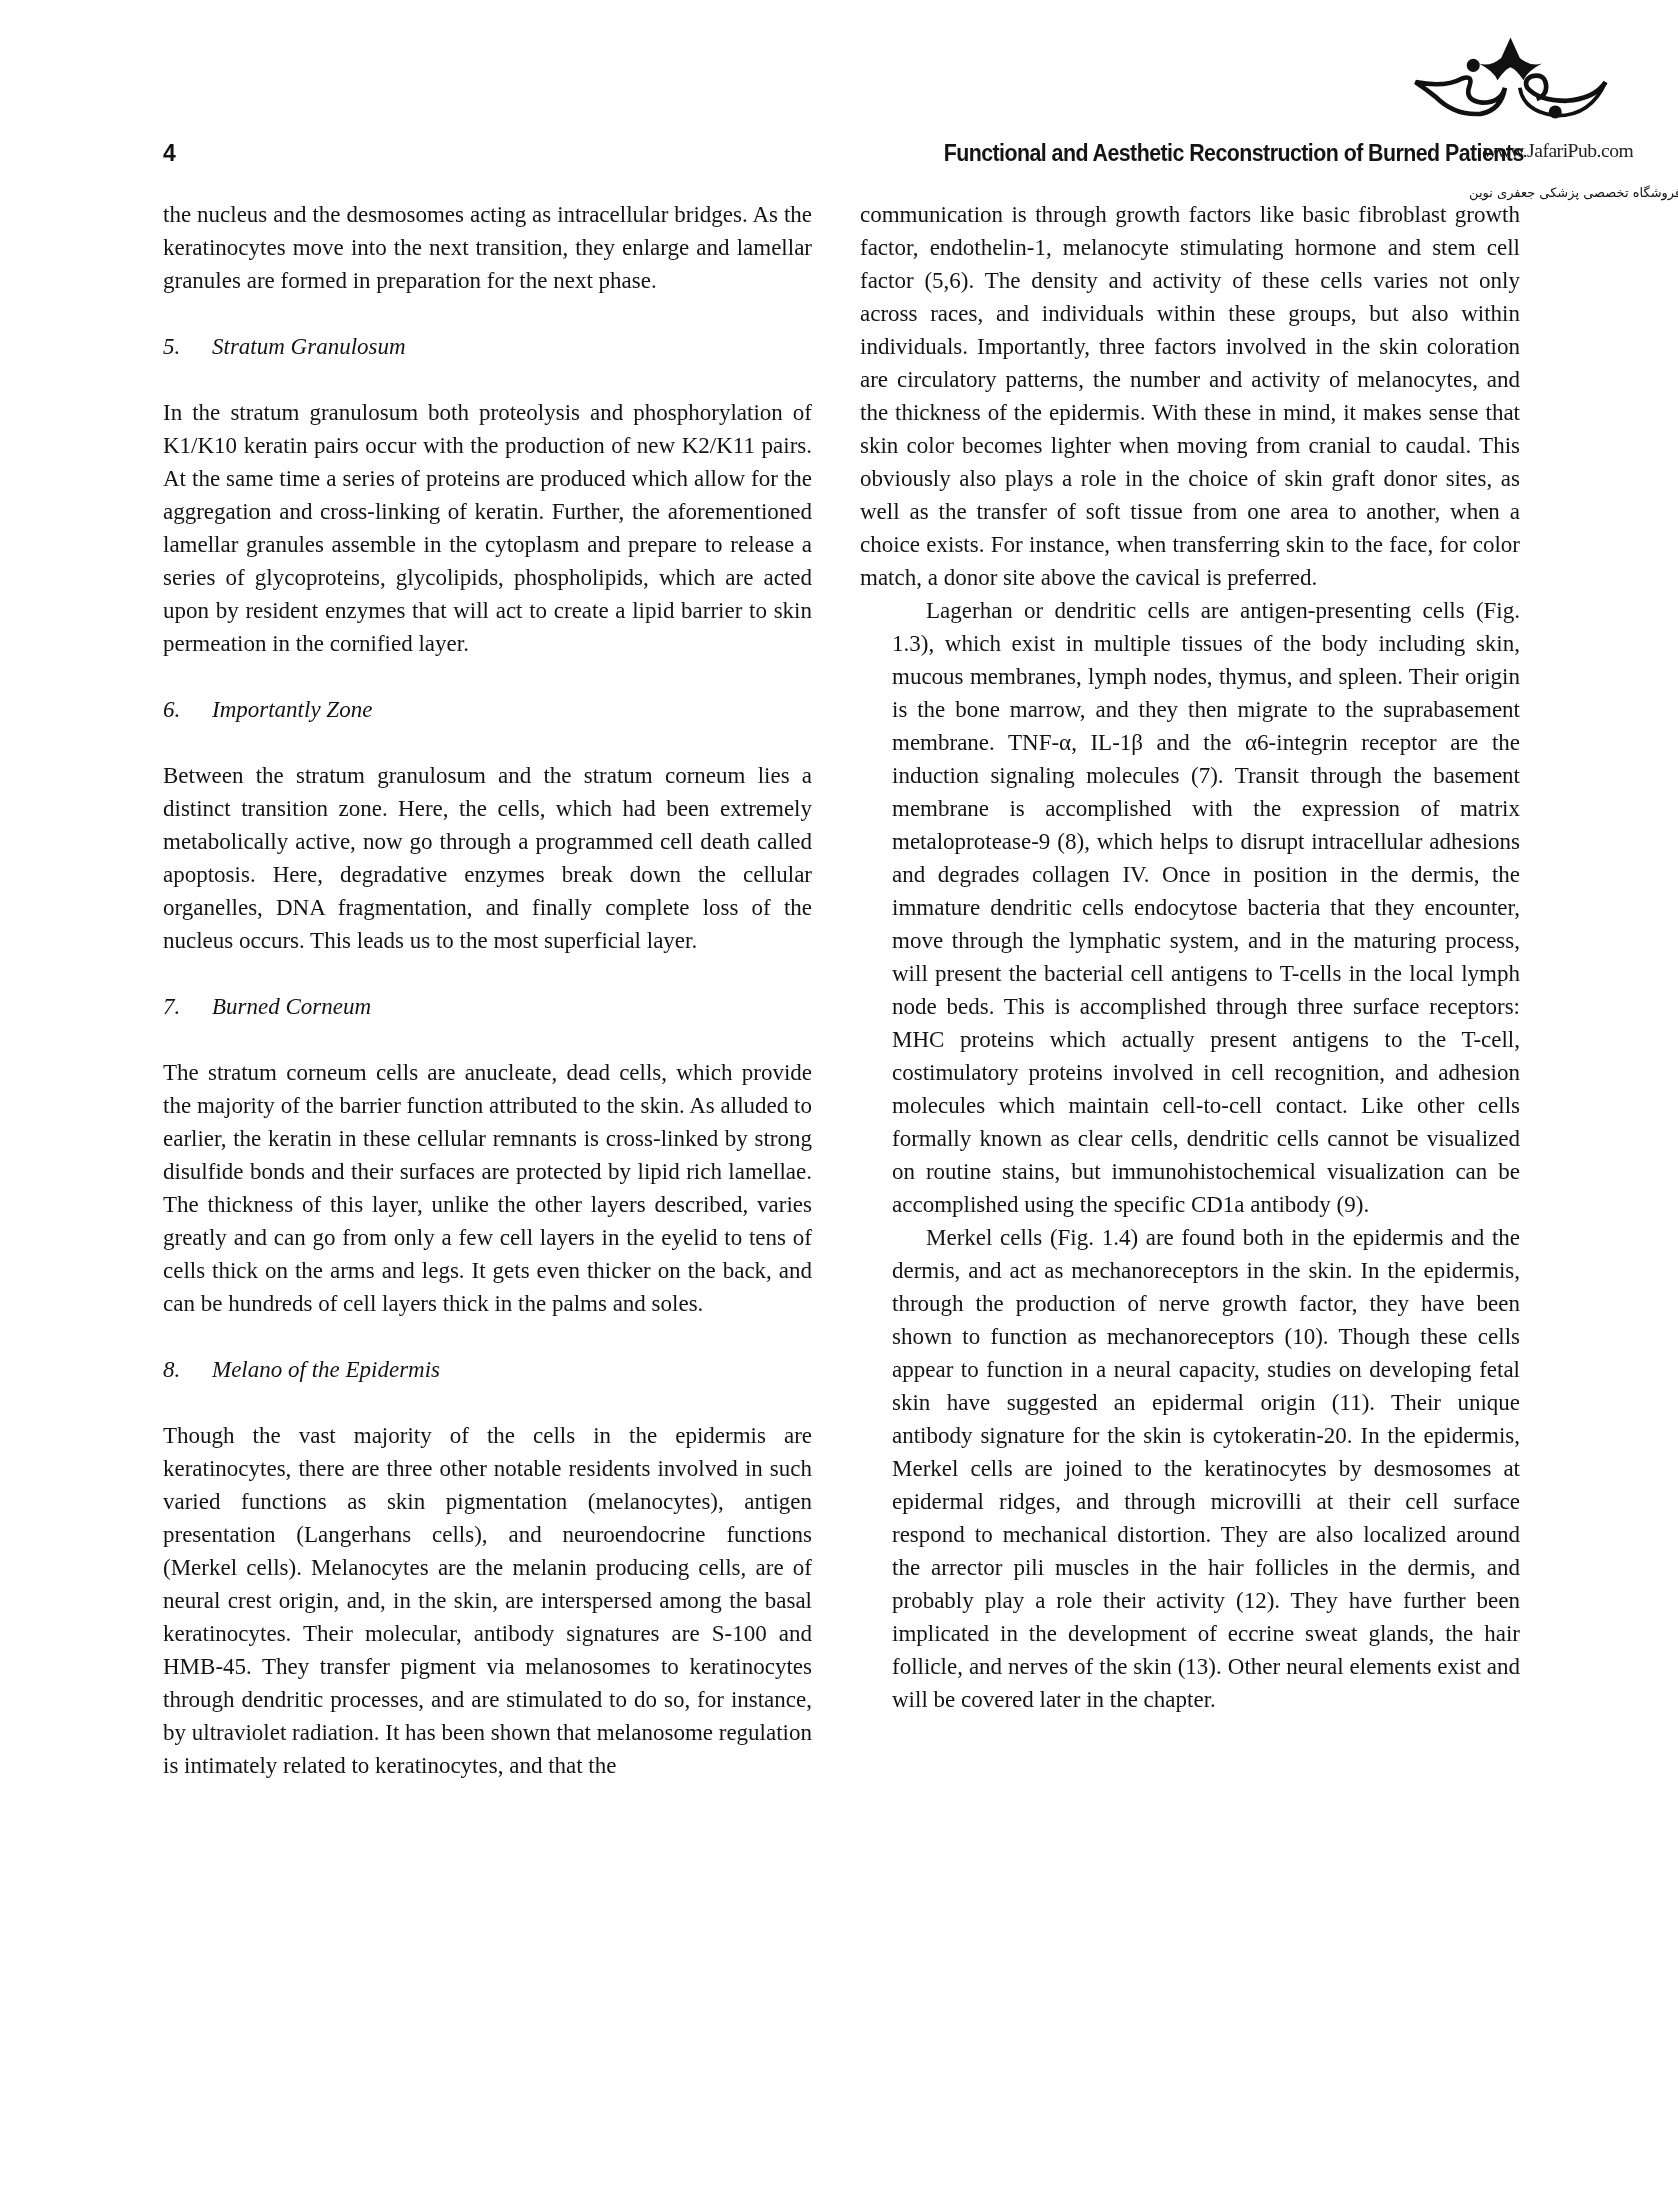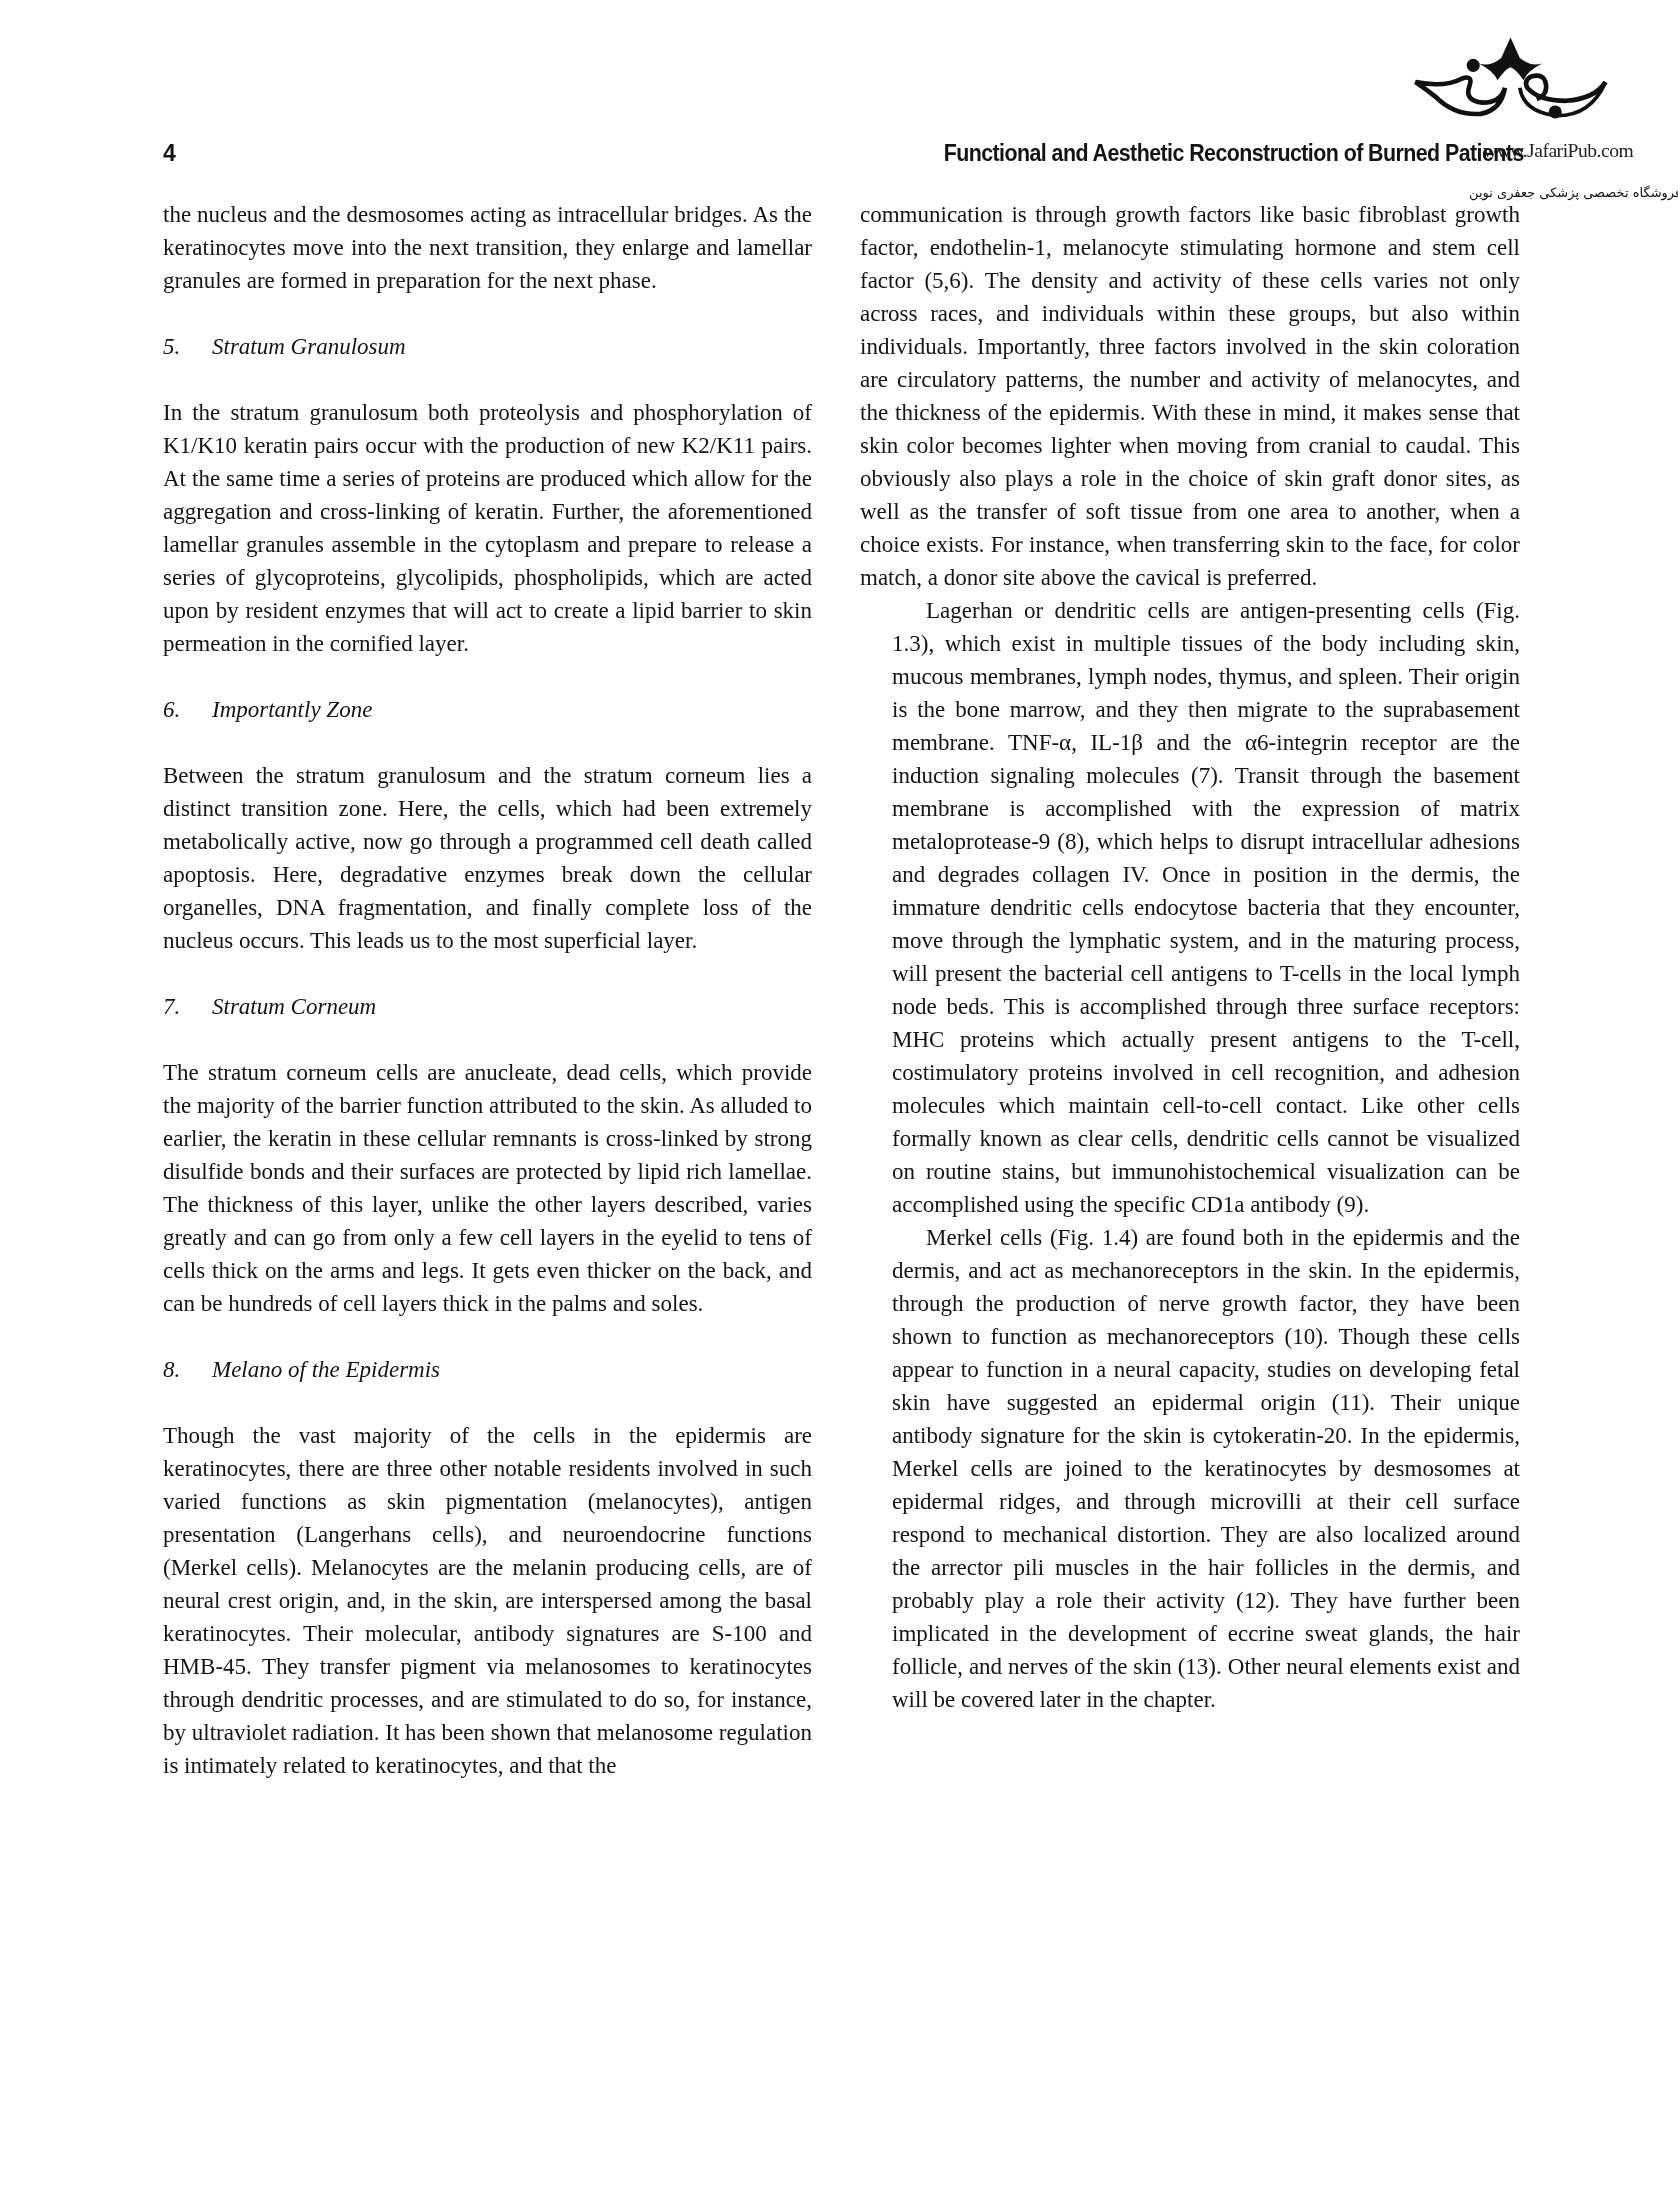--- a/index.html
+++ b/index.html
@@ -79,21 +79,21 @@
     <span class="num">5.</span><span>Stratum Granulosum</span>
   </div>
   <p>In the stratum granulosum both proteolysis and phos­phorylation of K1/K10 keratin pairs occur with the pro­duction of new K2/K11 pairs. At the same time a series of proteins are produced which allow for the aggregation and cross-linking of keratin. Further, the aforementioned lamellar granules assemble in the cytoplasm and prepare to release a series of glycoproteins, glycolipids, phospho­lipids, which are acted upon by resident enzymes that will act to create a lipid barrier to skin permeation in the corni­fied layer.</p>
 
   <div class="section-heading">
     <span class="num">6.</span><span>Importantly Zone</span>
   </div>
   <p>Between the stratum granulosum and the stratum corneum lies a distinct transition zone. Here, the cells, which had been extremely metabolically active, now go through a programmed cell death called apoptosis. Here, degradative enzymes break down the cellular organelles, DNA frag­mentation, and finally complete loss of the nucleus occurs. This leads us to the most superficial layer.</p>
 
   <div class="section-heading">
-    <span class="num">7.</span><span>Stratum Corneum</span>
+    <span class="num">7.</span><span>Burned Corneum</span>
   </div>
   <p>The stratum corneum cells are anucleate, dead cells, which provide the majority of the barrier function attributed to the skin. As alluded to earlier, the keratin in these cellular remnants is cross-linked by strong disulfide bonds and their surfaces are protected by lipid rich lamellae. The thickness of this layer, unlike the other layers described, varies greatly and can go from only a few cell layers in the eyelid to tens of cells thick on the arms and legs. It gets even thicker on the back, and can be hundreds of cell layers thick in the palms and soles.</p>
 
   <div class="section-heading">
     <span class="num">8.</span><span>Melano of the Epidermis</span>
   </div>
   <p>Though the vast majority of the cells in the epidermis are keratinocytes, there are three other notable residents involved in such varied functions as skin pigmentation (melanocytes), antigen presentation (Langerhans cells), and neuroendocrine functions (Merkel cells). Melano­cytes are the melanin producing cells, are of neural crest origin, and, in the skin, are interspersed among the basal keratinocytes. Their molecular, antibody signatures are S-100 and HMB-45. They transfer pigment via mela­nosomes to keratinocytes through dendritic processes, and are stimulated to do so, for instance, by ultraviolet radiation. It has been shown that melanosome regula­tion is intimately related to keratinocytes, and that the</p>
 </div>
 
 <div class="column col-right">

